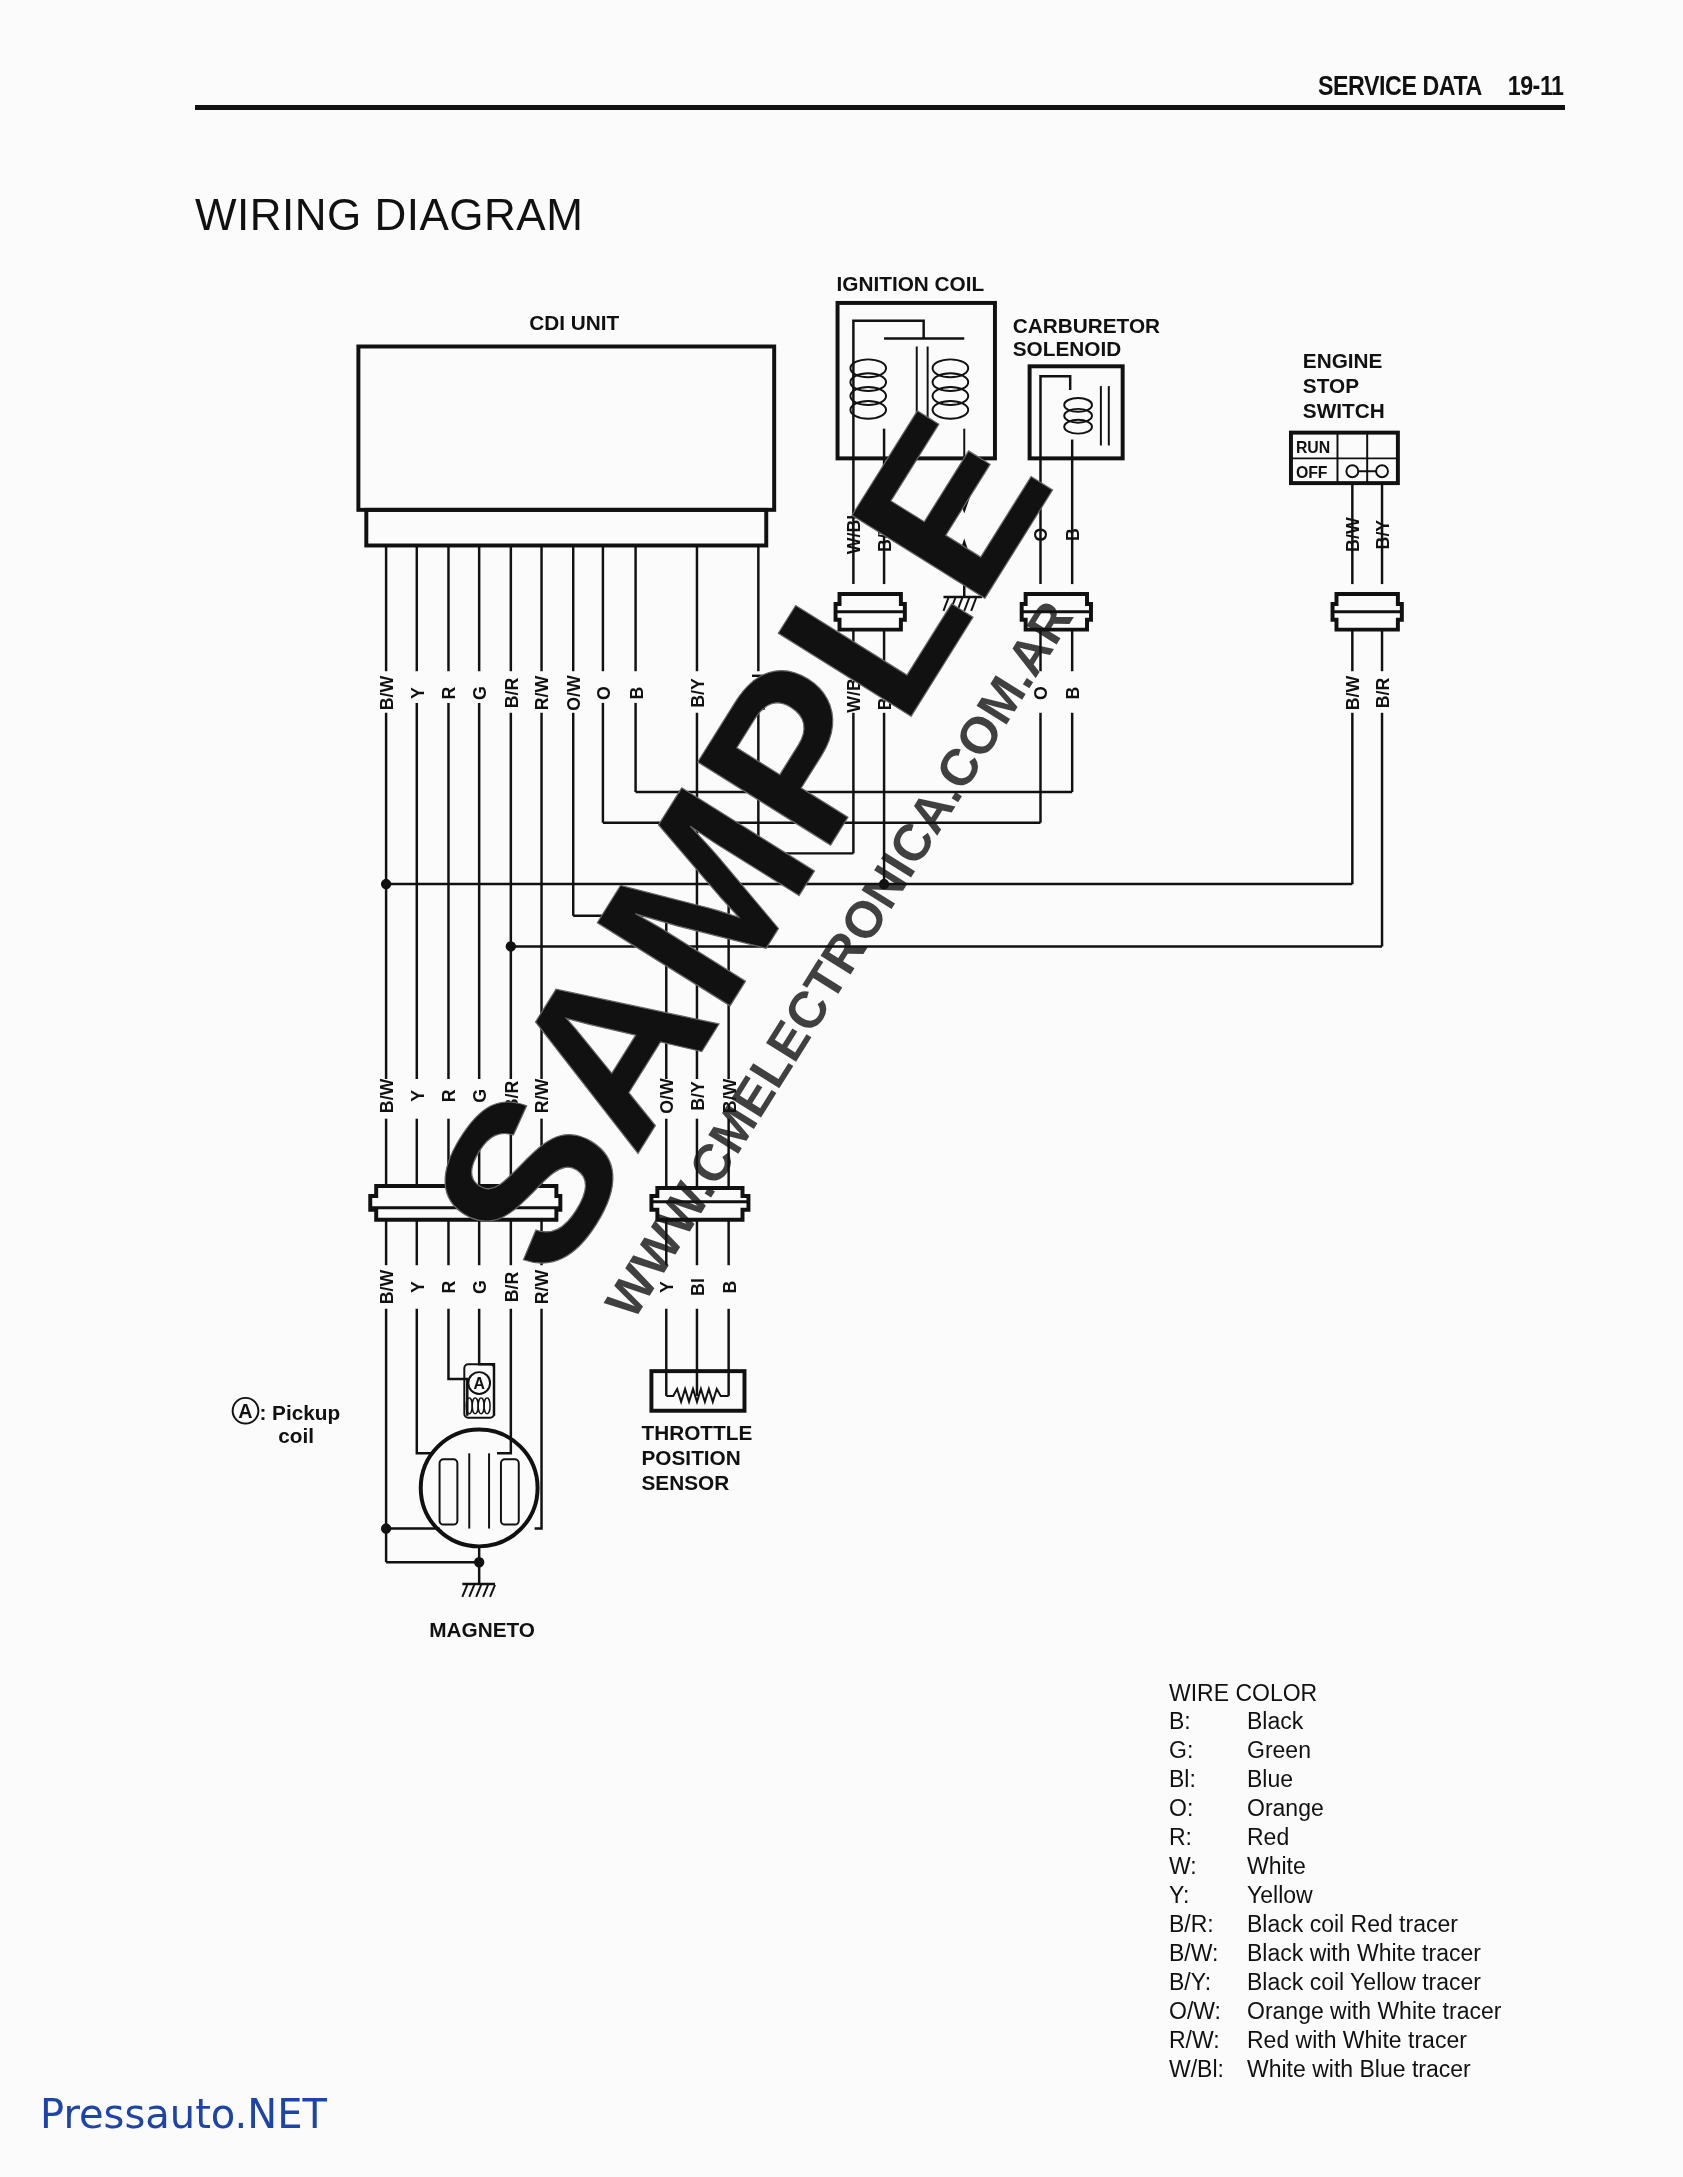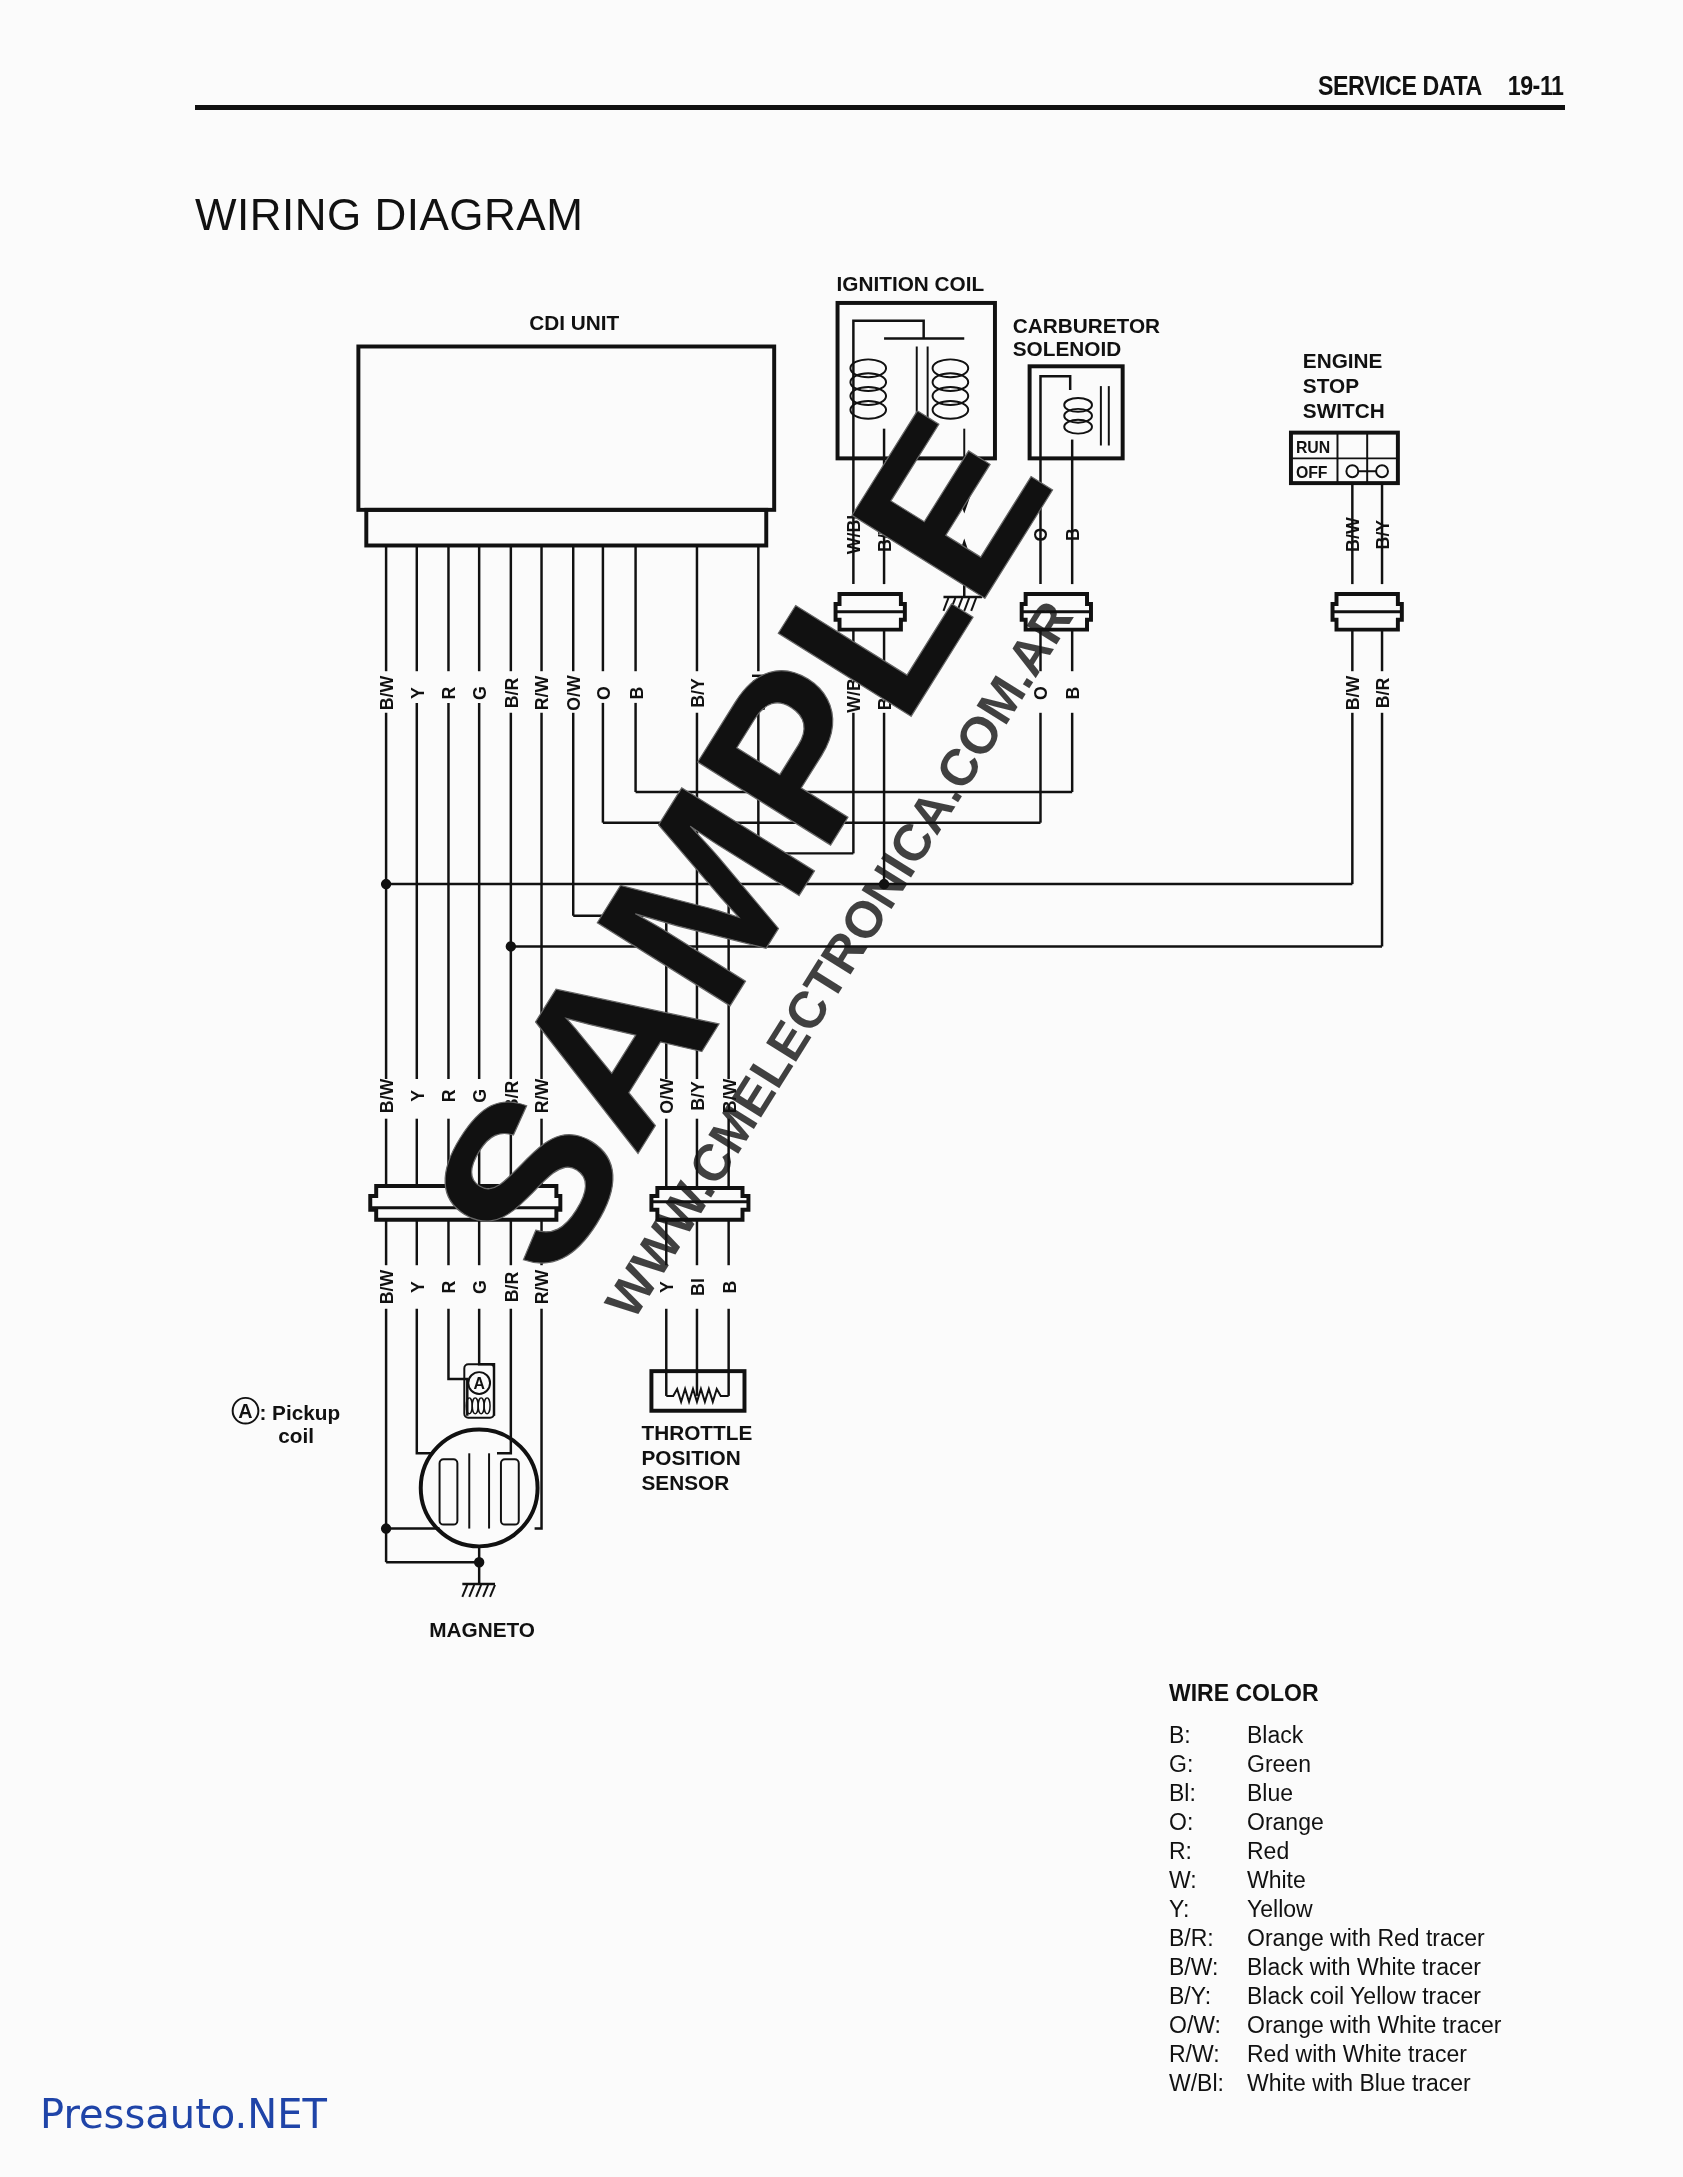--- a/index.html
+++ b/index.html
@@ -8,21 +8,21 @@
   .header-rule { position: absolute; left: 195px; top: 105px; width: 1370px; height: 5px; background: #111; }
   .header-text { position: absolute; top: 71px; right: 119px; font-size: 27px; font-weight: bold;
                  letter-spacing: -0.5px; transform: scaleX(0.86); transform-origin: right; }
   .header-text span + span { margin-left: 30px; }
   .page-title { position: absolute; left: 195px; top: 190px; font-size: 44px; font-weight: normal; letter-spacing: 0.5px; }
   svg.diagram { position: absolute; left: 0; top: 0; }
   svg text { font-family: "Liberation Sans", sans-serif; font-weight: bold; fill: #111; }
   .wlabel { font-size: 18px; }
   .clabel { font-size: 21px; }
   .legend { position: absolute; left: 1169px; top: 1680px; font-size: 23px; }
-  .legend-title { font-weight: bold; margin-bottom: 14px; }
+  .legend-title { font-weight: normal; }
   .legend-row { display: flex; height: 29px; line-height: 29px; }
   .legend-code { width: 78px; }
   .watermark-site { position: absolute; left: 1168px; top: 2094px; font-size: 40px; font-weight: normal;
                     color: #1f44a8; font-family: "DejaVu Sans", sans-serif; }
 </style>
 </head>
 <body>
 
 <div class="header-text">
   <span>SERVICE DATA</span><span>19-11</span>
@@ -349,21 +349,21 @@
   <div class="legend-row">
       <span class="legend-code">W:</span>
       <span>White</span>
     </div>
   <div class="legend-row">
       <span class="legend-code">Y:</span>
       <span>Yellow</span>
     </div>
   <div class="legend-row">
       <span class="legend-code">B/R:</span>
-      <span>Orange with Red tracer</span>
+      <span>Black coil Red tracer</span>
     </div>
   <div class="legend-row">
       <span class="legend-code">B/W:</span>
       <span>Black with White tracer</span>
     </div>
   <div class="legend-row">
       <span class="legend-code">B/Y:</span>
       <span>Black coil Yellow tracer</span>
     </div>
   <div class="legend-row">

